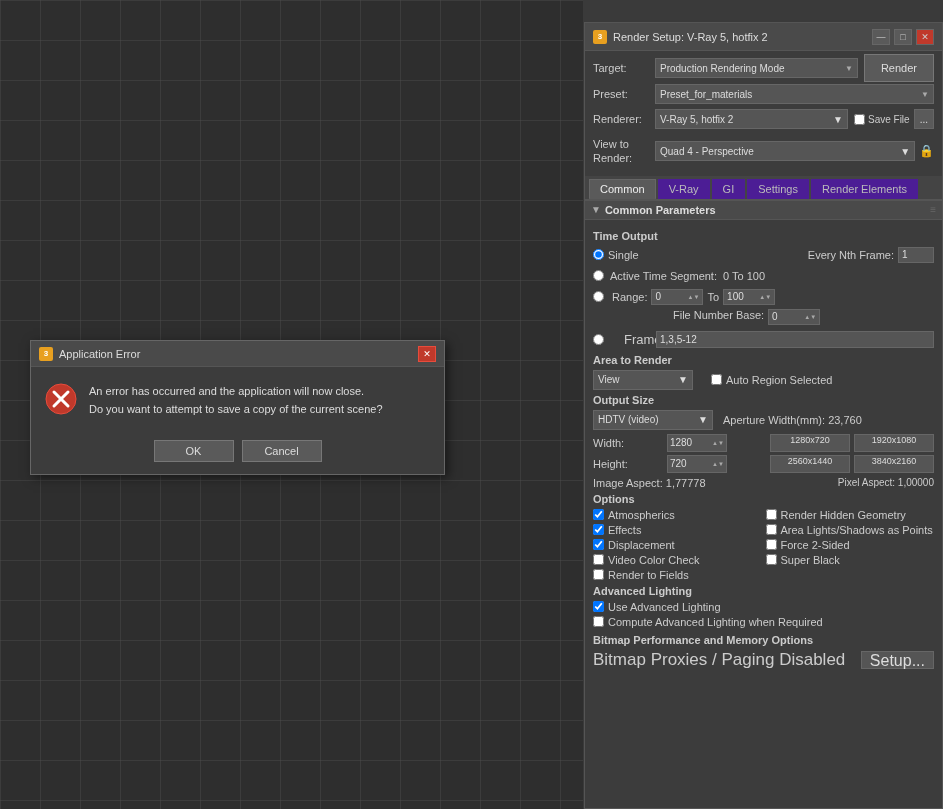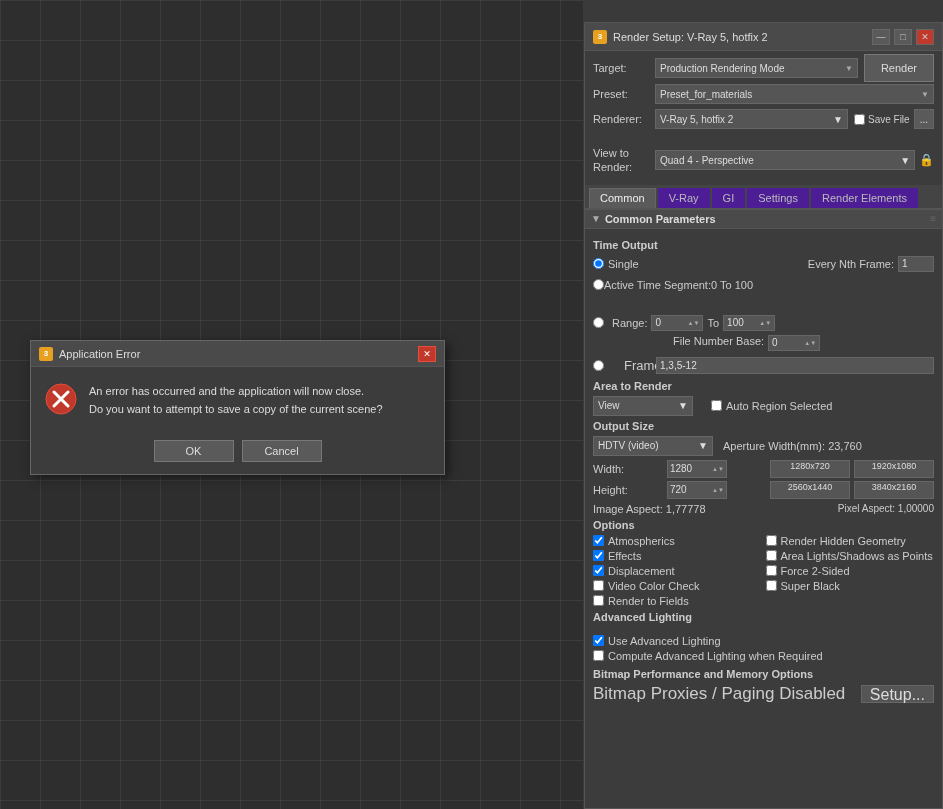--- a/index.html
+++ b/index.html
@@ -139,21 +139,21 @@
       font-size: 11px;
       margin-left: 6px;
       cursor: pointer;
       height: 28px;
       flex-shrink: 0;
     }
 
     .renderer-row {
       display: flex;
       align-items: center;
-      margin-bottom: 17px;
+      margin-bottom: 8px;
       border-radius: 6px;
     }
 
     .renderer-row .label {
       color: #ccc;
       width: 62px;
       font-size: 11px;
       flex-shrink: 0;
     }
 
@@ -578,21 +578,21 @@
       font-size: 11px;
     }
 
     .opt-check input[type="checkbox"] {
       width: 11px;
       height: 11px;
     }
 
     
     .adv-lighting {
-      margin-top: 12px;
+      margin-top: 4px;
     }
 
     .adv-row {
       display: flex;
       align-items: center;
       gap: 4px;
       margin-bottom: 3px;
     }
 
     .adv-row input[type="checkbox"] {
@@ -733,22 +733,23 @@
       cursor: pointer;
       display: flex;
       align-items: center;
       justify-content: center;
     }
 
     
     .active-row {
       display: flex;
       align-items: center;
-      margin-bottom: 20px;
+      margin-bottom: 3px;
       height: 18px;
+      gap: 6px;
     }
 
     .active-row input[type="radio"] {
       width: 11px;
       height: 11px;
     }
 
     .active-row .active-label {
       color: #ccc;
       font-size: 11px;

